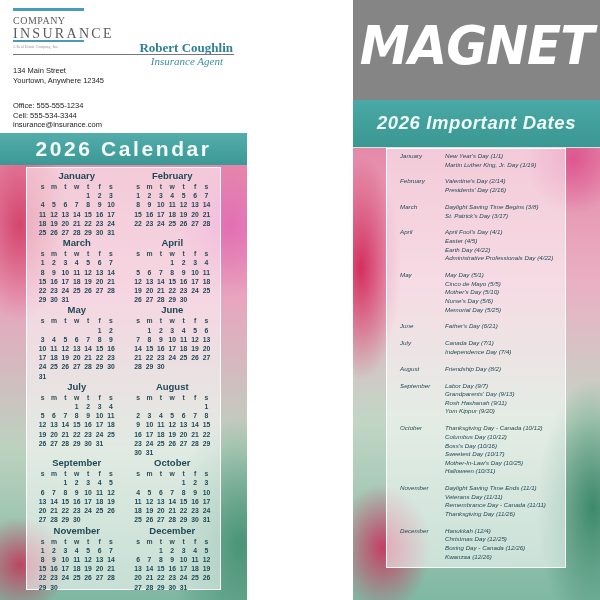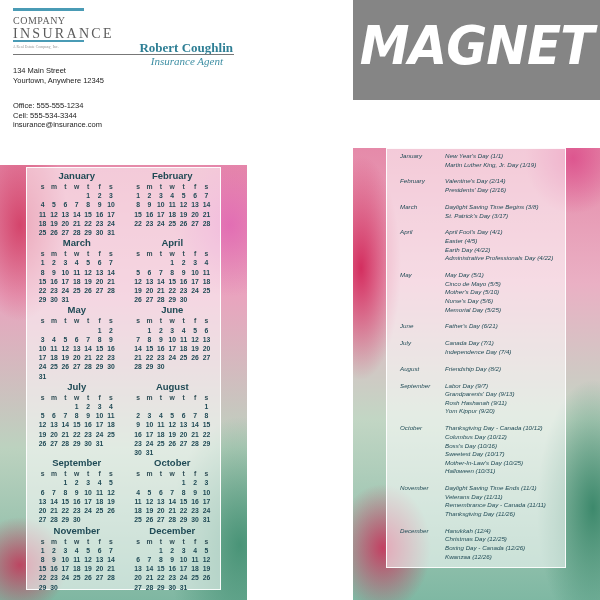--- a/index.html
+++ b/index.html
@@ -130,20 +130,21 @@
       <div>134 Main Street</div>
       <div>Yourtown, Anywhere 12345</div>
     </div>
     <div class="contact">
       <div>Office: 555-555-1234</div>
       <div>Cell: 555-534-3344</div>
       <div>insurance@insurance.com</div>
     </div>
   </div>
 
+  <div class="banner-left">2026 Calendar</div>
   <div class="photo-left"></div>
   <div class="cal-box">
     <div class="cal-grid" id="cal-grid">
         <div class="month">
           <div class="month-name">January</div>
           <div class="days">
             <span class="hdr">s</span>
             <span class="hdr">m</span>
             <span class="hdr">t</span>
             <span class="hdr">w</span>
@@ -679,20 +680,23 @@
             <span>31</span>
           </div>
         </div>
       </div>
   </div>
 </div>
 
 <div class="right-card">
   <div class="magnet-bg"></div>
   <div class="magnet-text">MAGNET</div>
+  <div class="banner-right">
+    <span>2026 Important Dates</span>
+  </div>
   <div class="photo-right"></div>
   <div class="dates-box" id="dates-box">
       <div class="date-group">
         <div class="date-month">January</div>
         <div class="date-events">
           <span>New Year's Day (1/1)</span>
           <span>Martin Luther King, Jr. Day (1/19)</span>
         </div>
       </div>
       <div class="date-group">

